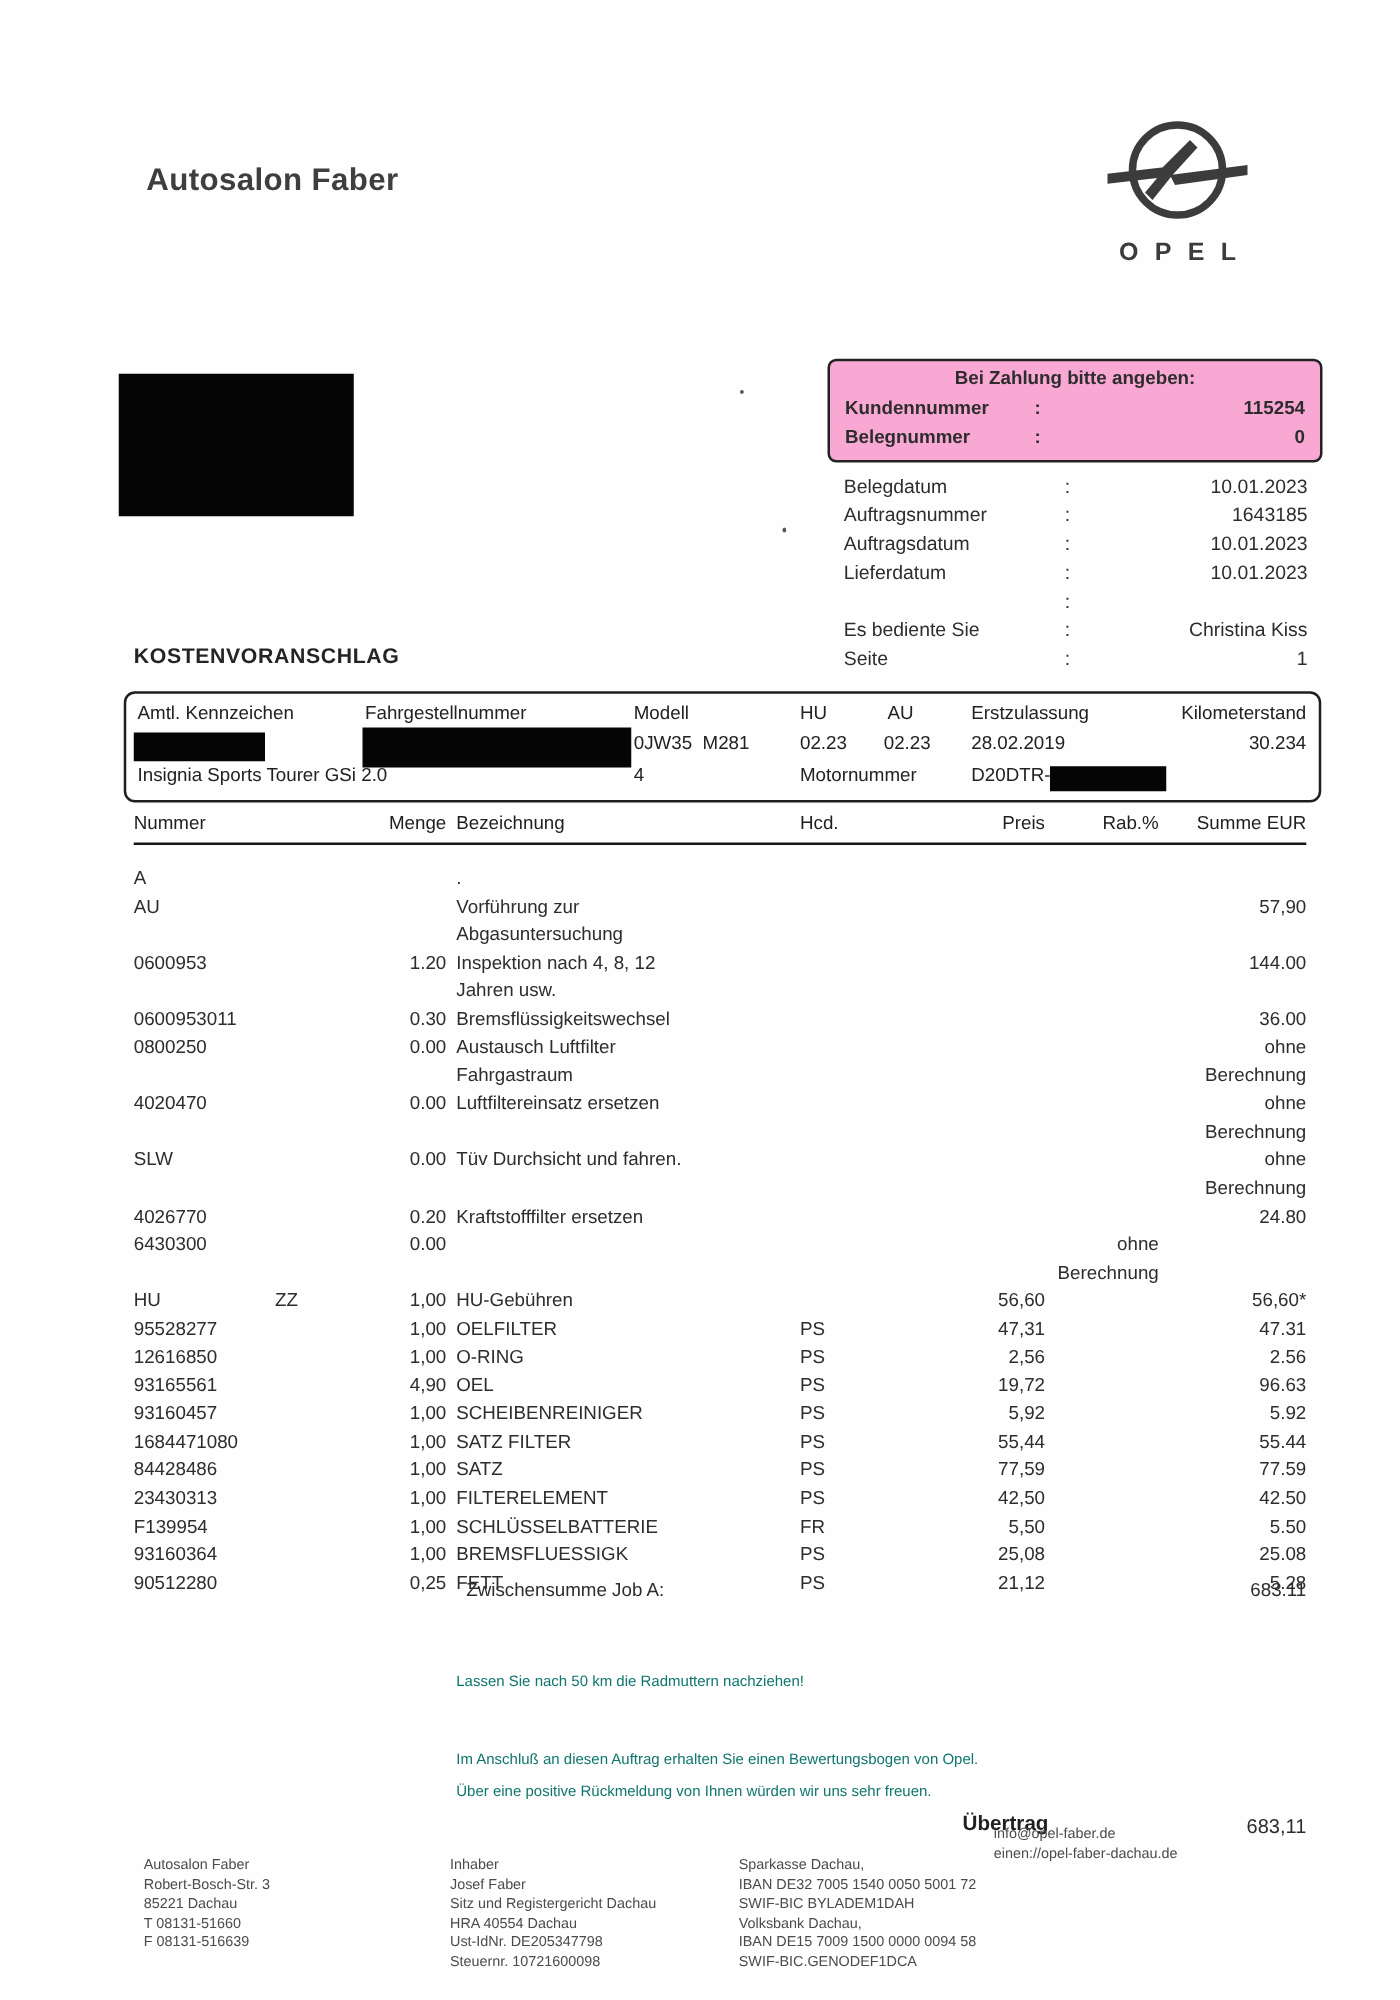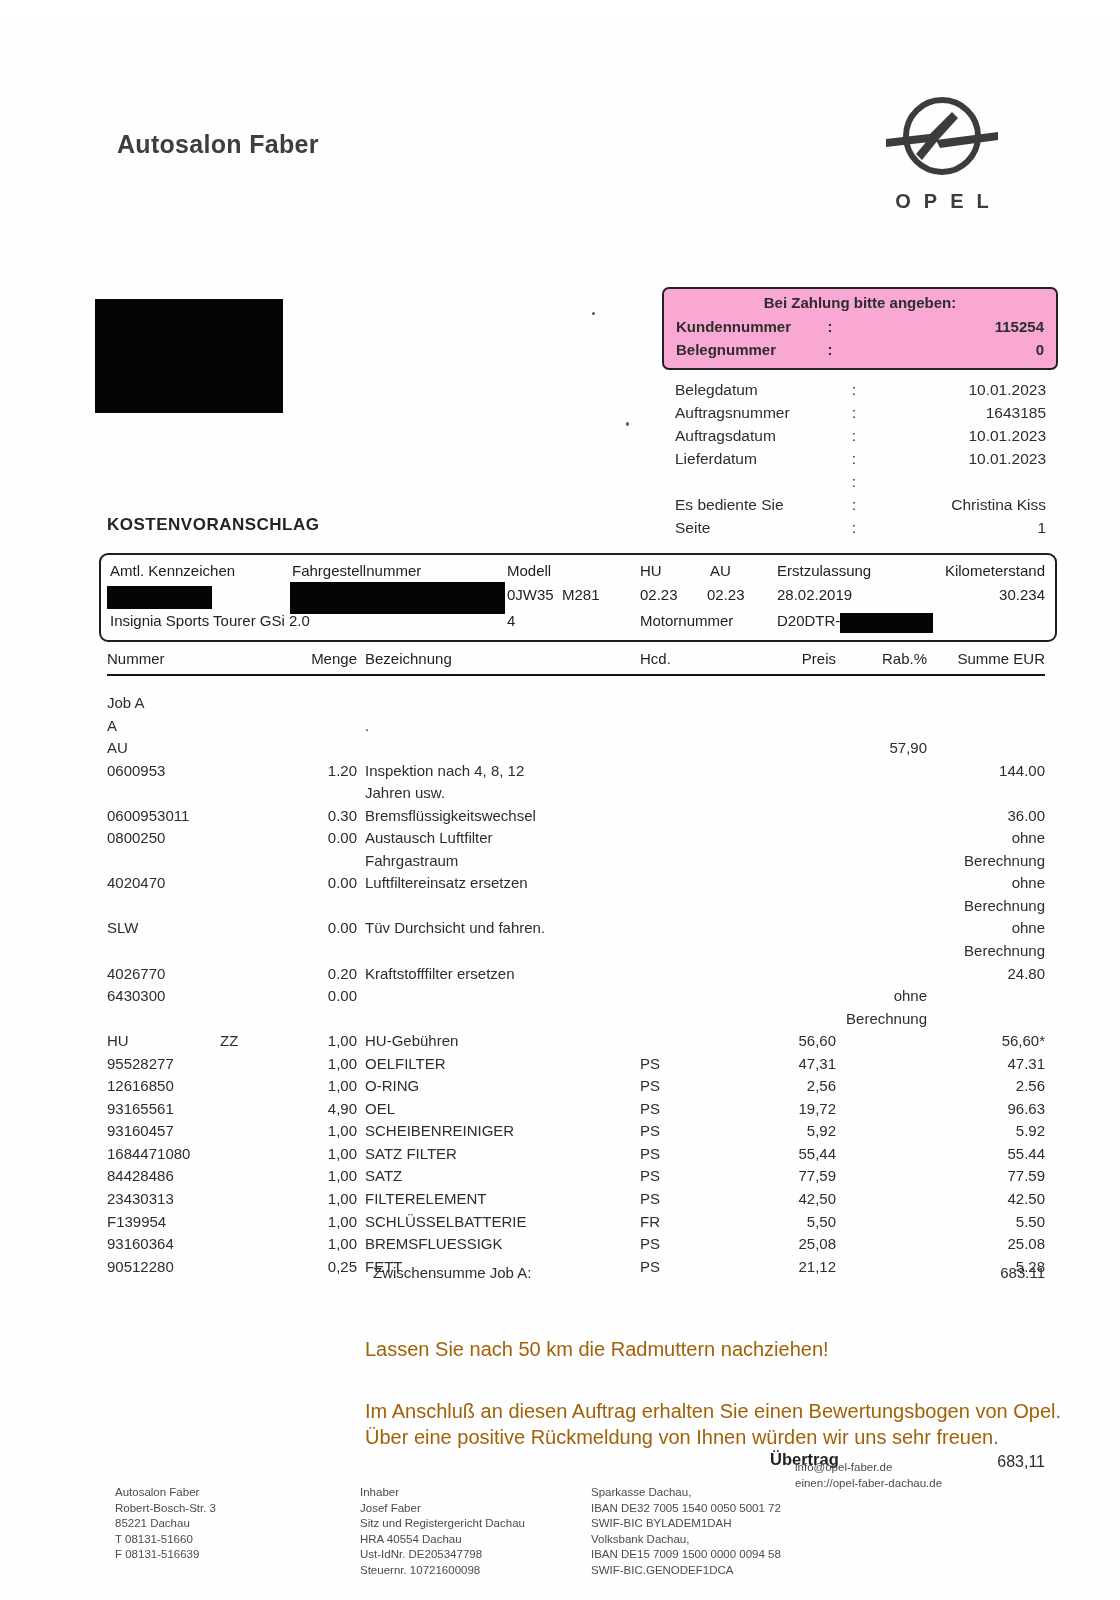--- a/index.html
+++ b/index.html
@@ -52,21 +52,21 @@
   .ih-bez{padding-left:8px;}
   .items-list{left:107px; top:676px; width:938px; font-size:15px;}
   .irow{line-height:22.55px;}
   .c-menge,.c-preis,.c-rab,.c-summe{text-align:right;}
   .c-bez{padding-left:8px; white-space:pre-line;}
 
   .subtotal{left:107px; top:1248px; width:938px; display:flex; font-size:15px; font-weight:400;}
   .subtotal-label{margin-left:258px; padding-left:8px;}
   .subtotal-value{margin-left:auto;}
 
-  .note{font-size:20px; color:#a16207;}
+  .note{font-size:12px; color:#0f766e;}
   .carry-label{left:770px; top:1434px; font-size:16.5px; font-weight:700; color:#1f1f1f;}
   .carry-value{left:945px; top:1437px; width:100px; text-align:right; font-size:16px;}
 
   
   .f-col{font-size:11.5px; line-height:15.5px; color:#4b4b4b;}
 
   .scan-dot{background:#555; border-radius:50%;}
 </style>
 </head>
 <body>
@@ -180,46 +180,38 @@
     <span></span>
     <span class="ih-menge">Menge</span>
     <span class="ih-bez">Bezeichnung</span>
     <span class="ih-hcd">Hcd.</span>
     <span class="ih-preis">Preis</span>
     <span class="ih-rab">Rab.%</span>
     <span class="ih-summe">Summe EUR</span>
   </div>
 
   <div class="abs items-list">
-  <div class="irow items-grid">
-    <span class="c-nummer">Job A</span>
-    <span class="c-zz"></span>
-    <span class="c-menge"></span>
-    <span class="c-bez"></span>
-    <span class="c-hcd"></span>
-    <span class="c-preis"></span>
-    <span class="c-rab"></span>
-    <span class="c-summe"></span>
-  </div>
 
   <div class="irow items-grid">
     <span class="c-nummer">A</span>
     <span class="c-zz"></span>
     <span class="c-menge"></span>
     <span class="c-bez">.</span>
     <span class="c-hcd"></span>
     <span class="c-preis"></span>
     <span class="c-rab"></span>
     <span class="c-summe"></span>
   </div>
 
   <div class="irow items-grid">
     <span class="c-nummer">AU</span>
     <span class="c-zz"></span>
     <span class="c-menge"></span>
+    <span class="c-bez">Vorführung zur
+Abgasuntersuchung</span>
     <span class="c-hcd"></span>
     <span class="c-preis"></span>
     <span class="c-rab"></span>
     <span class="c-summe">57,90</span>
   </div>
 
   <div class="irow items-grid">
     <span class="c-nummer">0600953</span>
     <span class="c-zz"></span>
     <span class="c-menge">1.20</span>

